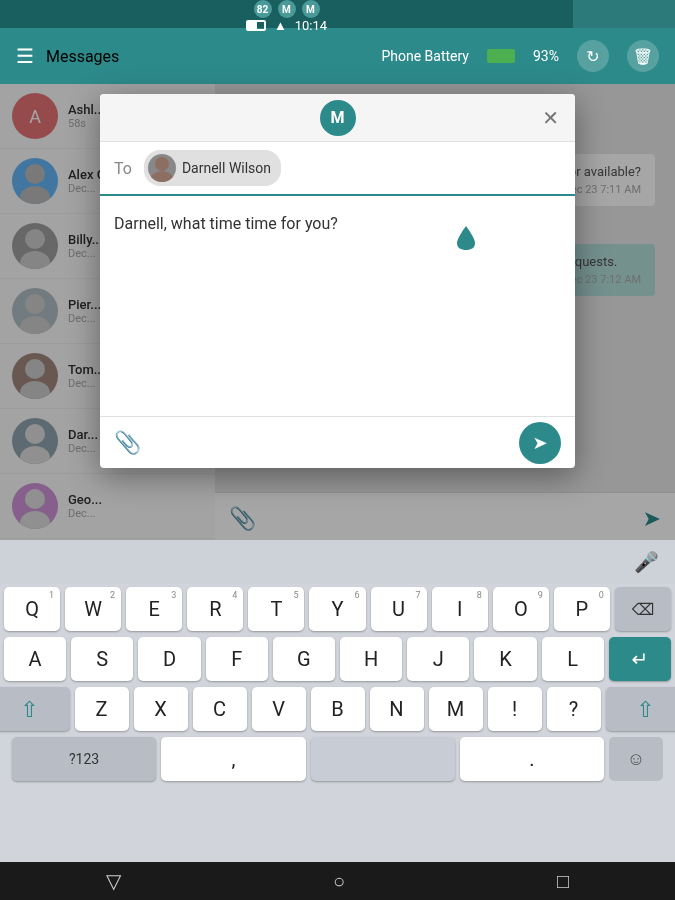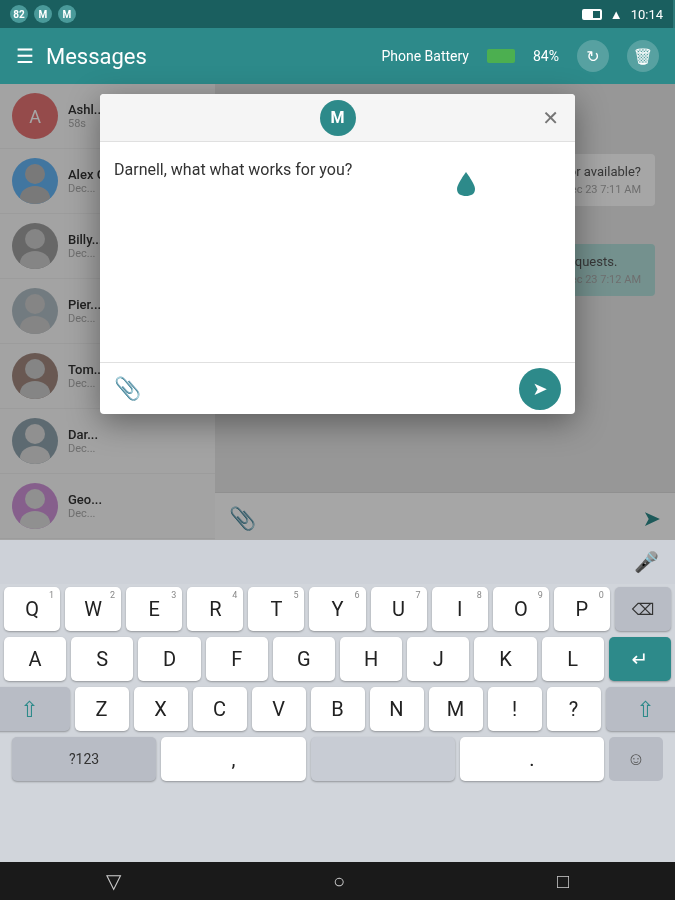--- a/index.html
+++ b/index.html
@@ -7,31 +7,32 @@
       width: 675px;
       height: 900px;
       overflow: hidden;
       font-family: 'Roboto', Arial, sans-serif;
       background: #2d7a7a;
       position: relative;
     }
 
     
     .status-bar {
-      width: 673px;
+      width: 573px;
       height: 28px;
       background: #1a5f5f;
       display: flex;
       align-items: center;
       justify-content: space-between;
       padding: 0 10px;
       position: absolute;
       top: 0;
       left: 0;
       z-index: 100;
+      flex-direction: column;
     }
     .status-left {
       display: flex;
       gap: 6px;
       align-items: center;
     }
     .status-icon {
       width: 18px;
       height: 18px;
       border-radius: 50%;
@@ -81,21 +82,21 @@
       top: 28px;
       left: 0;
       z-index: 10;
     }
     .header-left {
       display: flex;
       align-items: center;
       gap: 12px;
     }
     .hamburger { color: white; font-size: 20px; }
-    .app-title { color: #ffffff; font-size: 22px; font-weight: 400; }
+    .app-title { color: #000000; font-size: 16px; font-weight: 400; }
     .header-right {
       display: flex;
       align-items: center;
       gap: 18px;
       color: white;
       font-size: 14px;
     }
     .battery-indicator {
       width: 28px; height: 14px;
       background: #4caf50;
@@ -441,21 +442,21 @@
 </div>
 
 <div class="app-header">
   <div class="header-left">
     <span class="hamburger">☰</span>
     <span class="app-title">Messages</span>
   </div>
   <div class="header-right">
     <span>Phone Battery</span>
     <div class="battery-indicator"></div>
-    <span>84%</span>
+    <span>93%</span>
     <div class="refresh-icon">↻</div>
     <div class="delete-icon">🗑</div>
   </div>
 </div>
 
 <div class="contact-list-bg">
   <div class="contact-item-bg">
     <div class="avatar-circle" style="background:#e57373;">A</div>
     <div class="contact-details">
       <div class="contact-name">Ashl...</div>
@@ -567,23 +568,35 @@
     <div class="modal-header">
       <div style="flex:1"></div>
       <div class="modal-logo">
         <span>M</span>
       </div>
       <div style="flex:1; display:flex; justify-content:flex-end;">
         <span class="modal-close">✕</span>
       </div>
     </div>
 
+    <div class="to-field">
+      <span class="to-label">To</span>
+      <div class="recipient-chip">
+        <div class="recipient-avatar">
+          <svg viewBox="0 0 28 28" width="28" height="28">
+            <circle cx="14" cy="10" r="7" fill="#8d6e63"></circle>
+            <ellipse cx="14" cy="26" rx="12" ry="9" fill="#8d6e63"></ellipse>
+          </svg>
+        </div>
+        <span class="recipient-name">Darnell Wilson</span>
+      </div>
+    </div>
 
     <div class="message-body">
-      <div class="message-text">Darnell, what what works for you?</div>
+      <div class="message-text">Darnell, what time time for you?</div>
       <div class="teal-drop">
         <svg width="18" height="24" viewBox="0 0 18 24">
           <path d="M9 0 C9 0 0 12 0 17 C0 22 4 24 9 24 C14 24 18 22 18 17 C18 12 9 0 9 0Z" fill="#2d8a8a"></path>
         </svg>
       </div>
     </div>
 
     <div class="action-bar">
       <span class="attach-btn">📎</span>
       <div class="send-btn">

